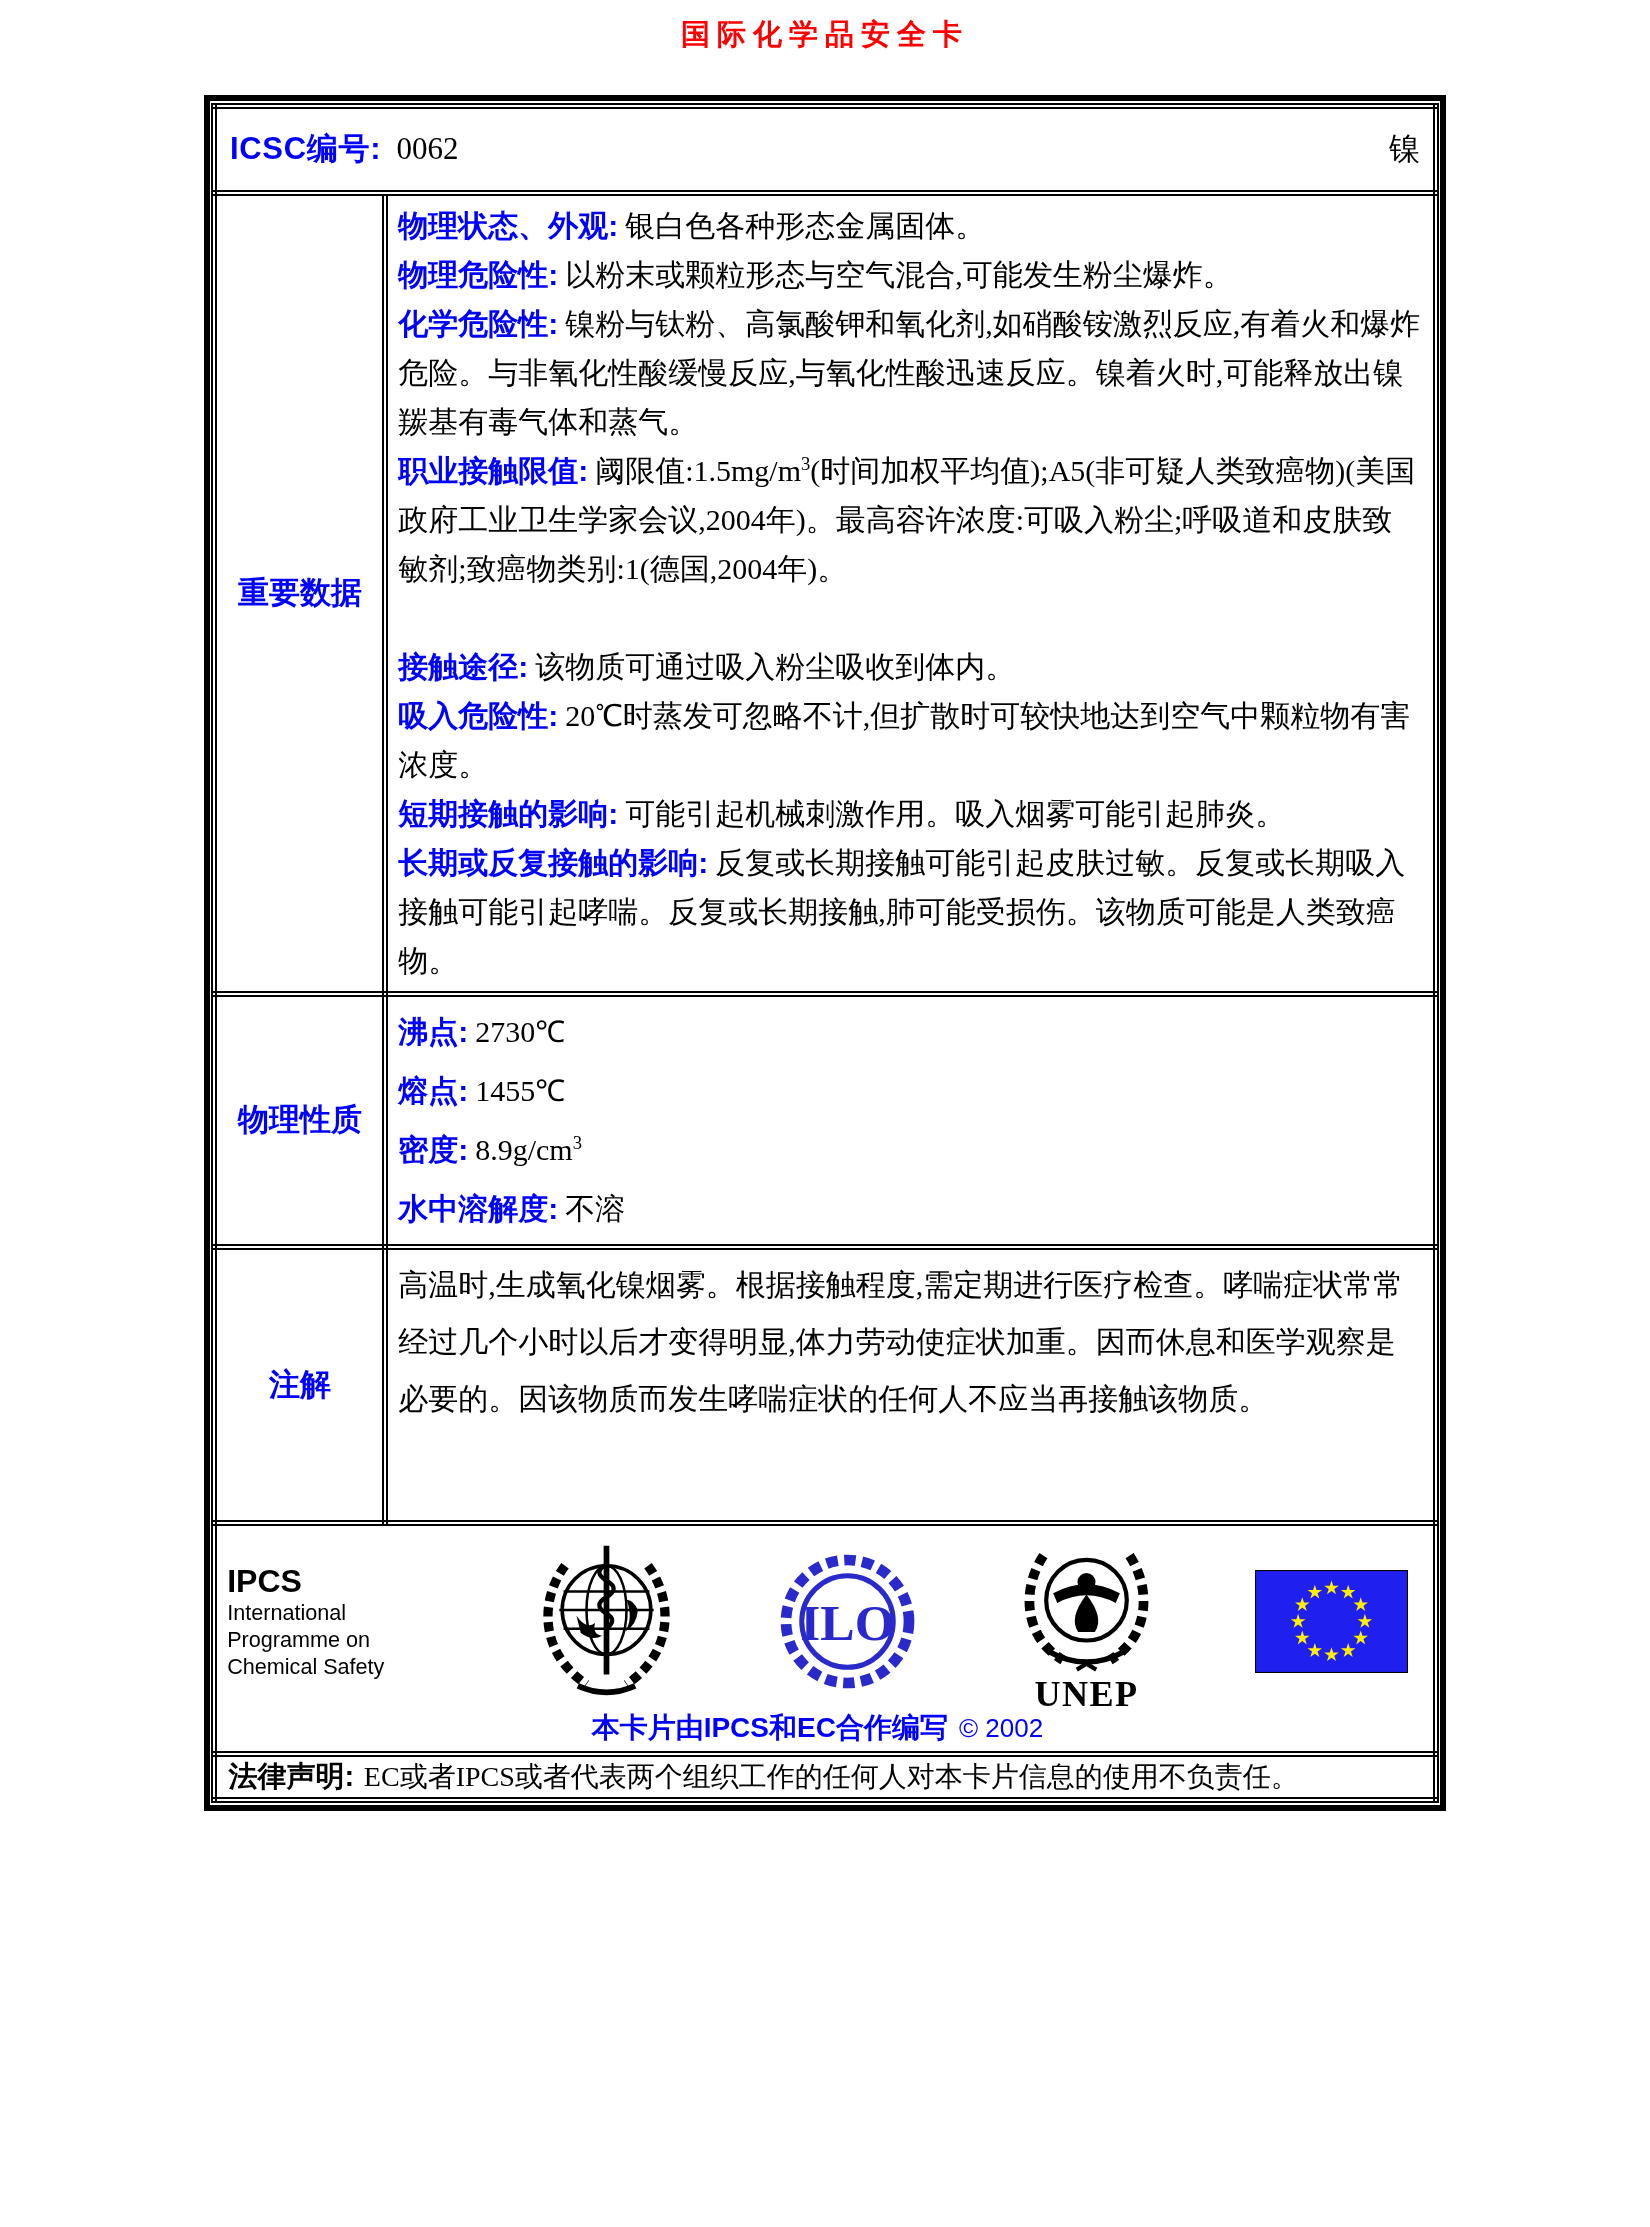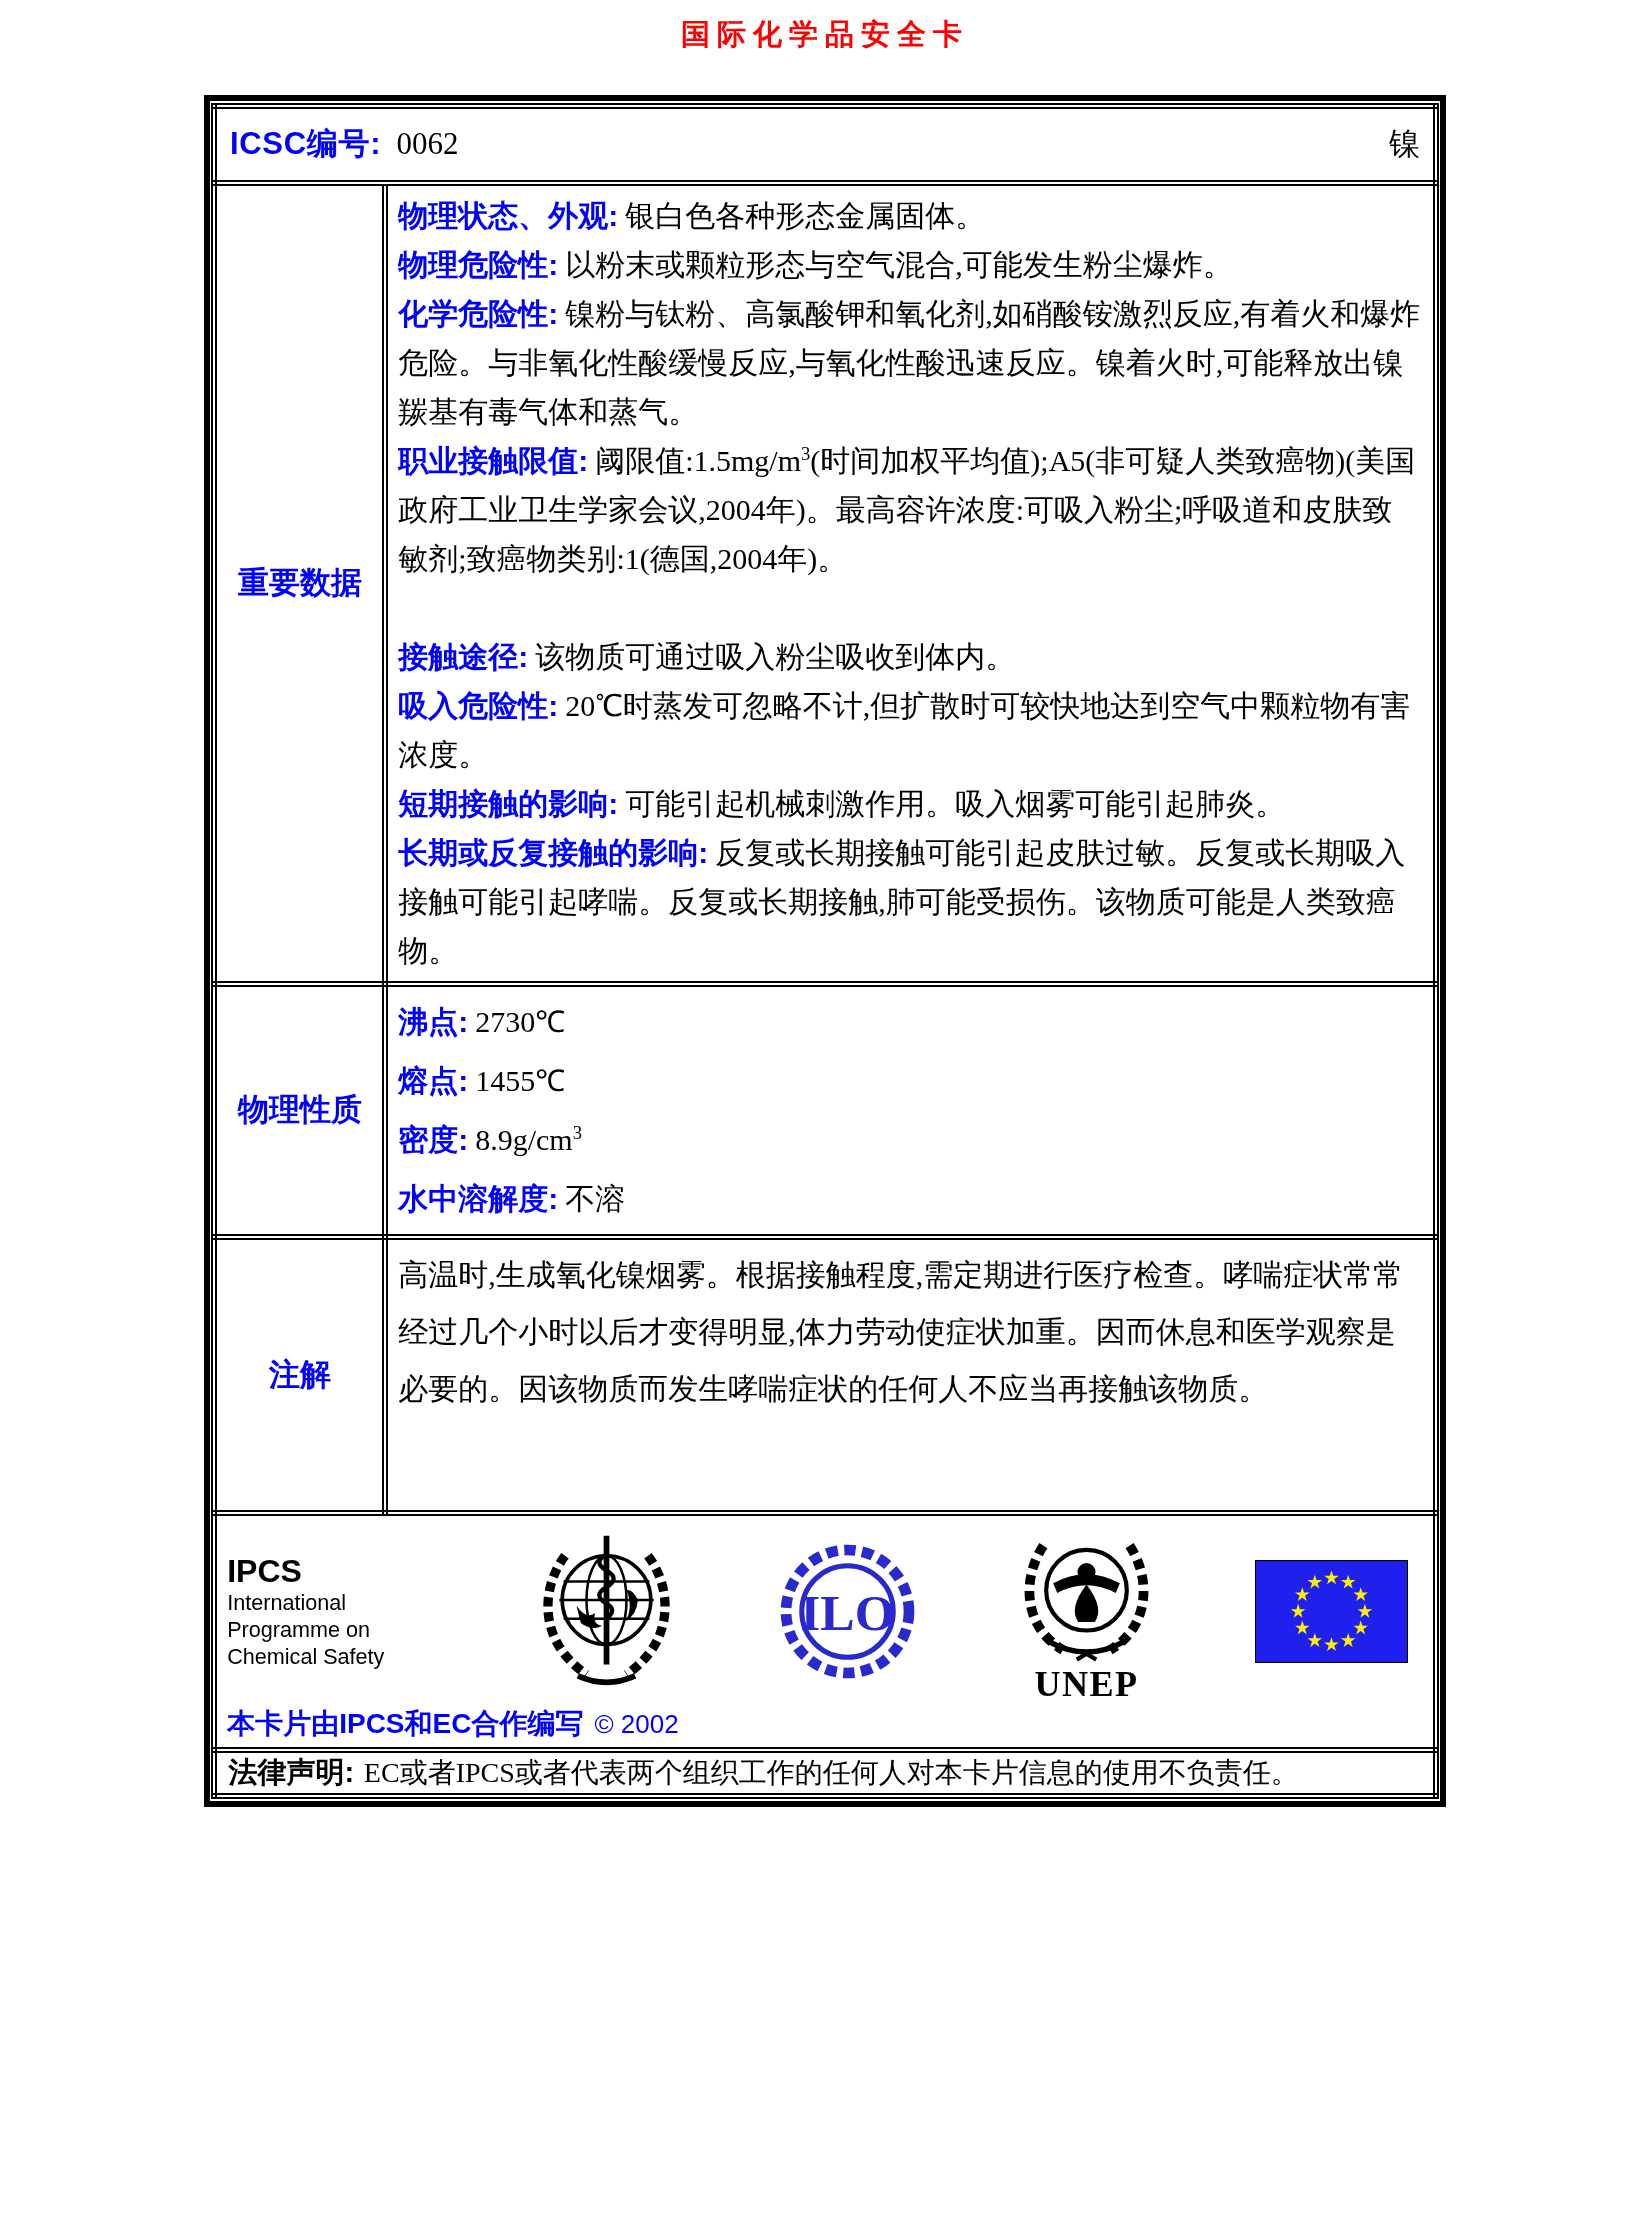--- a/index.html
+++ b/index.html
@@ -17,21 +17,21 @@
   }
   .card-wrap {
     margin:40px 0 0 204px; width:1242px;
     border:6.3px solid #000; padding:1.4px; background:#fff;
   }
   table.card { width:100%; border-collapse:collapse; table-layout:fixed; }
   td { border:6.3px double #000; vertical-align:top; background:#fff; }
   col.lab-col { width:171px; }
 
   
-  td.hdr-cell { height:77px; vertical-align:middle; padding:0 12.5px;text-align:right; }
+  td.hdr-cell { height:87px; vertical-align:middle; padding:0 12.5px;text-align:right; }
   .hdr-flex { display:flex; align-items:center; width:100%; }
   .hdr-label {
     font-family:"Liberation Sans", sans-serif; font-weight:bold;
     color:#0000ff; font-size:31px; letter-spacing:0.7px;
   }
   .hdr-number { font-size:31px; margin-left:15.3px; }
   .hdr-substance { margin-left:auto; font-size:31px; }
 
   
   td.lab {
@@ -55,21 +55,21 @@
   .addl-cell { height:56px; vertical-align:middle; }
   sup { font-size:0.62em; line-height:0; vertical-align:super; }
 
   
   td.footer-cell { height:204px; padding:7px 25px 4.2px 9.8px; }
   .logo-strip { display:flex; align-items:center; justify-content:space-between; }
   .ipcs-block { width:209px; font-family:"Liberation Sans", sans-serif; }
   .ipcs-title { font-size:32px; font-weight:bold; line-height:36px; }
   .ipcs-line { font-size:21.6px; line-height:27px; display:block; }
   .credit-line {
-    text-align:left; margin-top:6px;
+    text-align:center; margin-top:0;
     font-family:"Liberation Sans", sans-serif;
     color:#0000ff; font-size:28px; font-weight:bold;
   }
   .credit-copy { font-weight:normal; font-size:26px; margin-left:11px; }
 
   
   td.legal-cell { height:46px; vertical-align:middle; padding:0 11px; }
   .legal-label {
     font-family:"Liberation Sans", sans-serif; font-weight:bold;
     font-size:29px; margin-right:9.8px;

